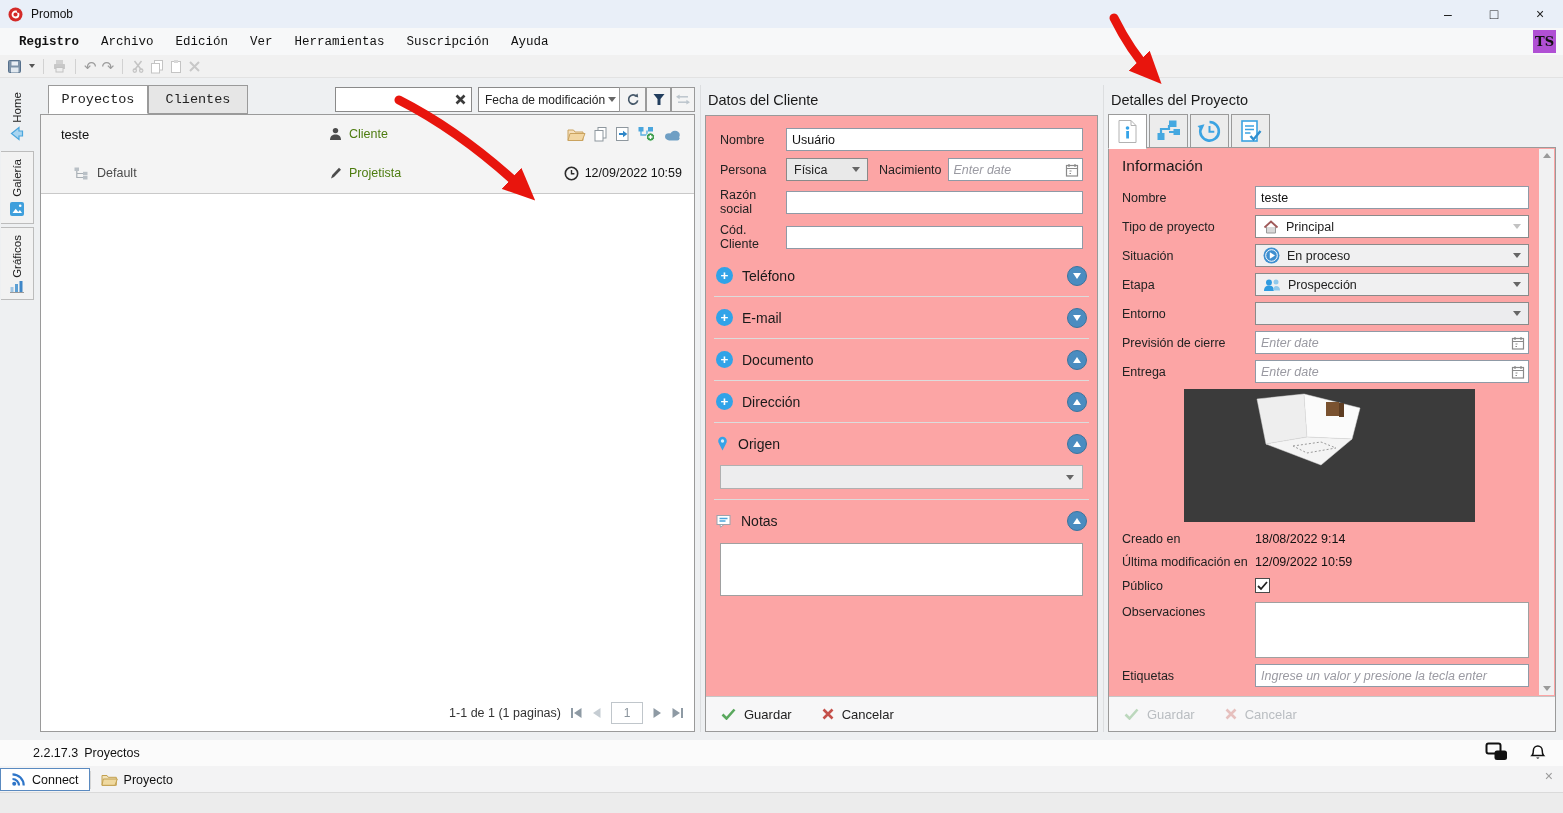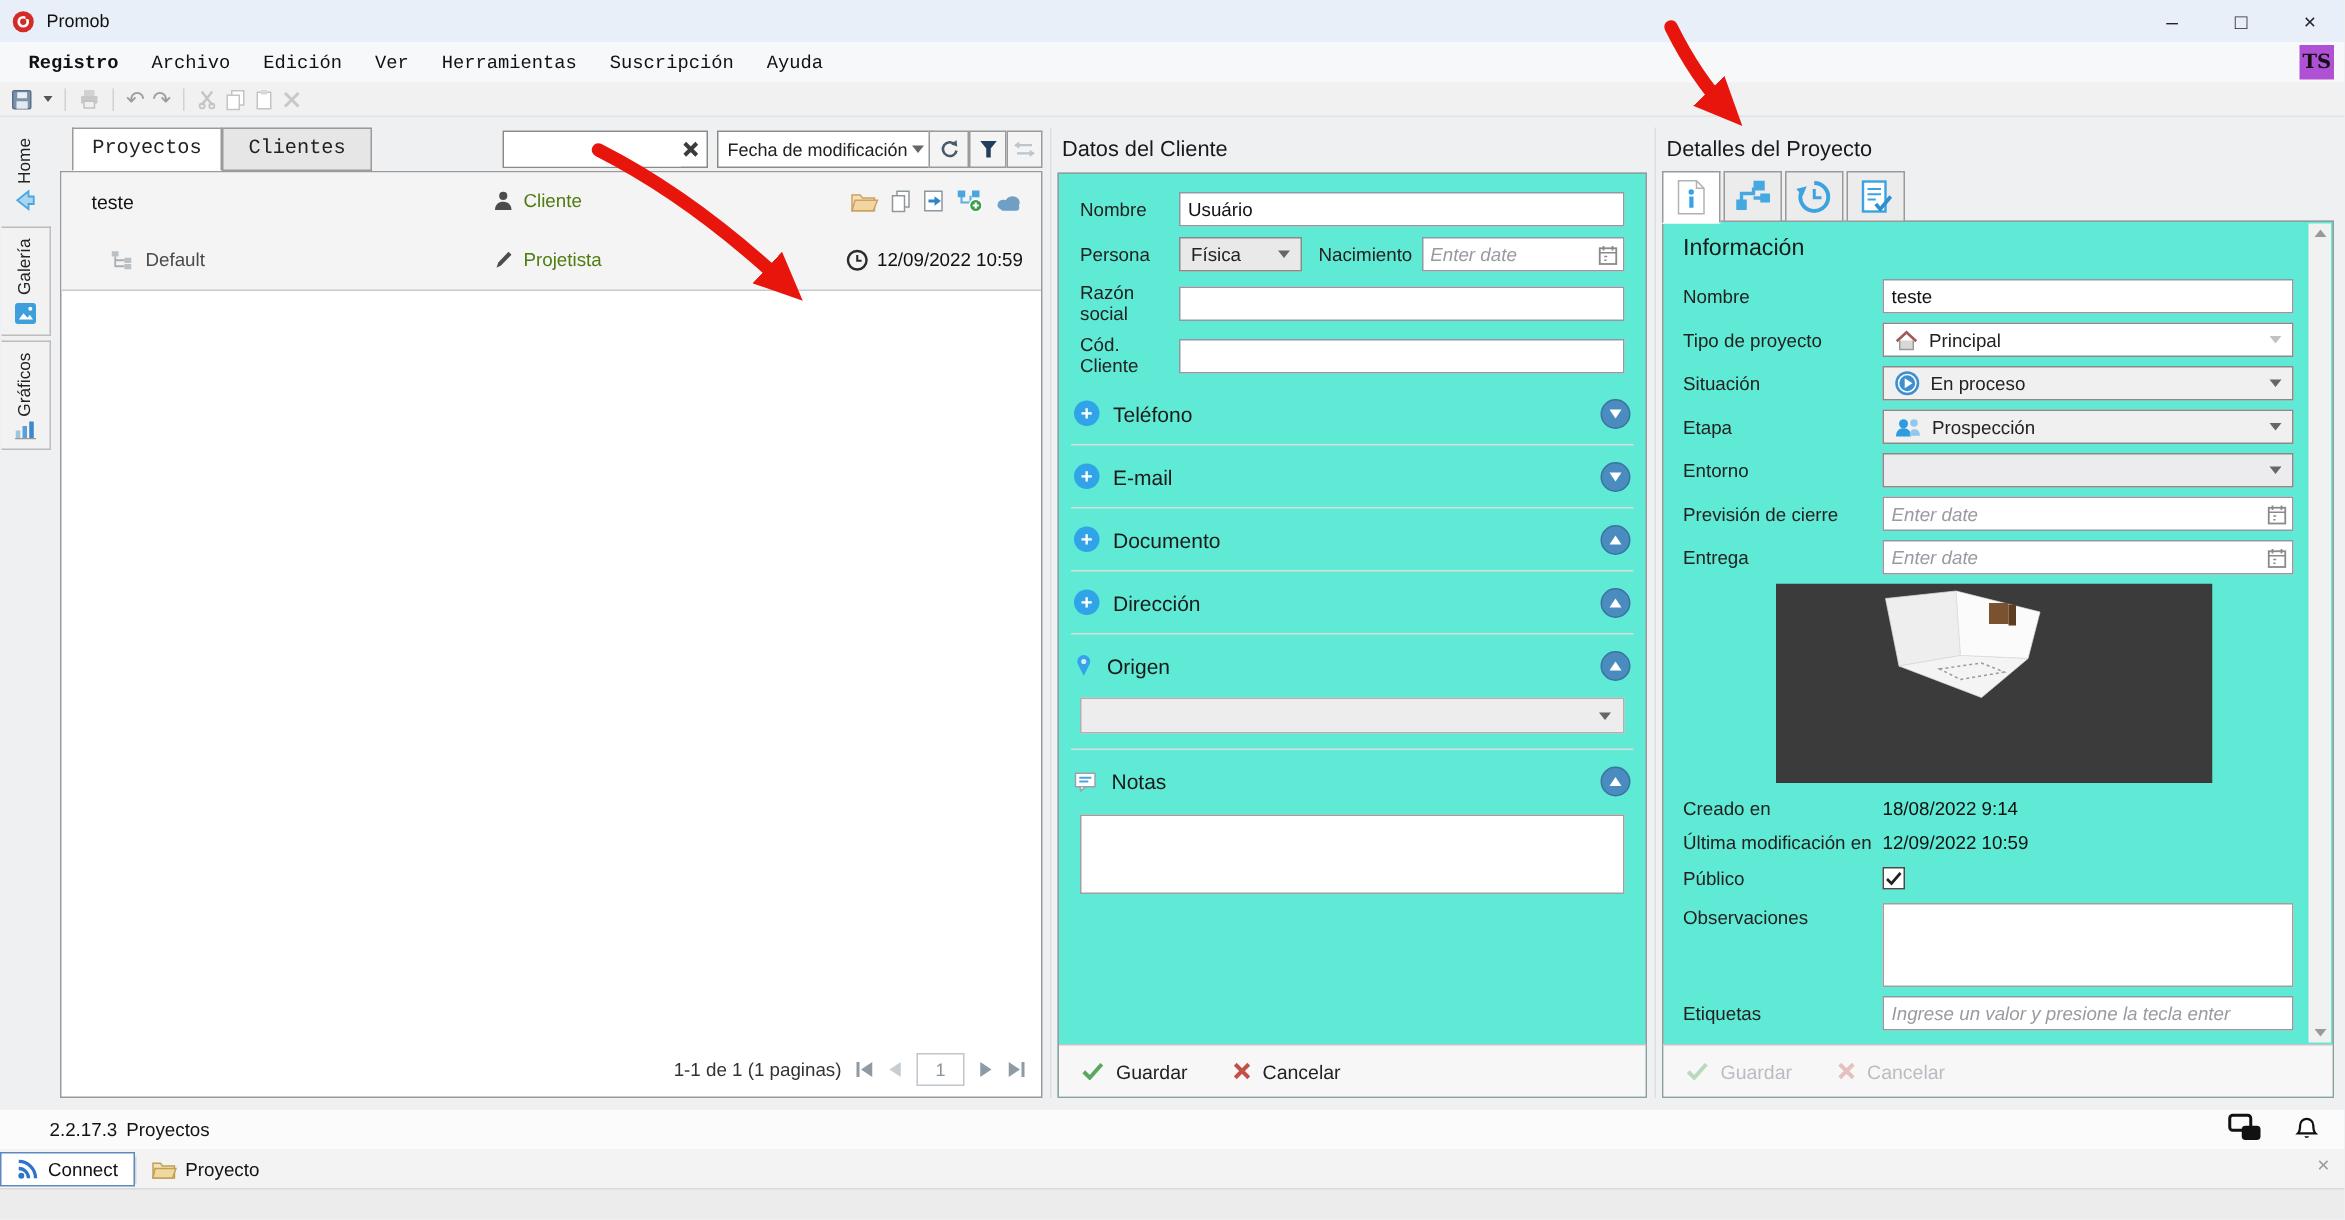--- a/index.html
+++ b/index.html
@@ -55,21 +55,21 @@
 .prow-sub { margin-left:56px; font-size:12.5px; color:#4a4a4a; }
 .tree-ic { position:absolute; left:33px; }
 .prow-mid { position:absolute; left:288px; display:flex; align-items:center; gap:7px; font-size:12.5px; color:#4d7c0f; }
 .prow-icons { position:absolute; right:12px; display:flex; align-items:center; gap:7px; }
 .prow-date { position:absolute; right:12px; display:flex; align-items:center; gap:6px; font-size:12.5px; color:#111; }
 .pagination { position:absolute; bottom:7px; right:10px; display:flex; align-items:center; gap:9px; font-size:12.5px; color:#333; }
 .page-input { width:32px; height:22px; border:1px solid #c0c6cb; text-align:center; color:#8a949c; font-size:12px; font-family:inherit; background:#fff; }
 
 
 .panel-title { position:absolute; top:7px; left:3px; font-size:14.5px; color:#1a1a1a; }
-.panel-box { position:absolute; left:0; border:1px solid #9a9a9a; background:#5eead4; }
+.panel-box { position:absolute; left:0; border:1px solid #9a9a9a; background:#fca5a5; }
 .panel-footer { position:absolute; bottom:0; left:0; right:0; height:35px; border-top:1px solid #c6c6c6; display:flex; align-items:center; padding-left:15px; gap:30px; background:#f7f7f8; }
 .btn-flat { display:flex; align-items:center; gap:8px; font-size:13px; color:#222; cursor:default; }
 .btn-flat.disabled { color:#b9bdc1; }
 
 
 .client-panel { position:absolute; left:705px; top:7px; width:393px; height:647px; }
 .cp-box { top:30px; width:393px; height:617px; }
 .cp-form { padding:12px 14px 0 14px; }
 .frow { display:flex; align-items:center; margin-bottom:7px; }
 .flabel { width:66px; flex-shrink:0; font-size:12.5px; color:#222; }

